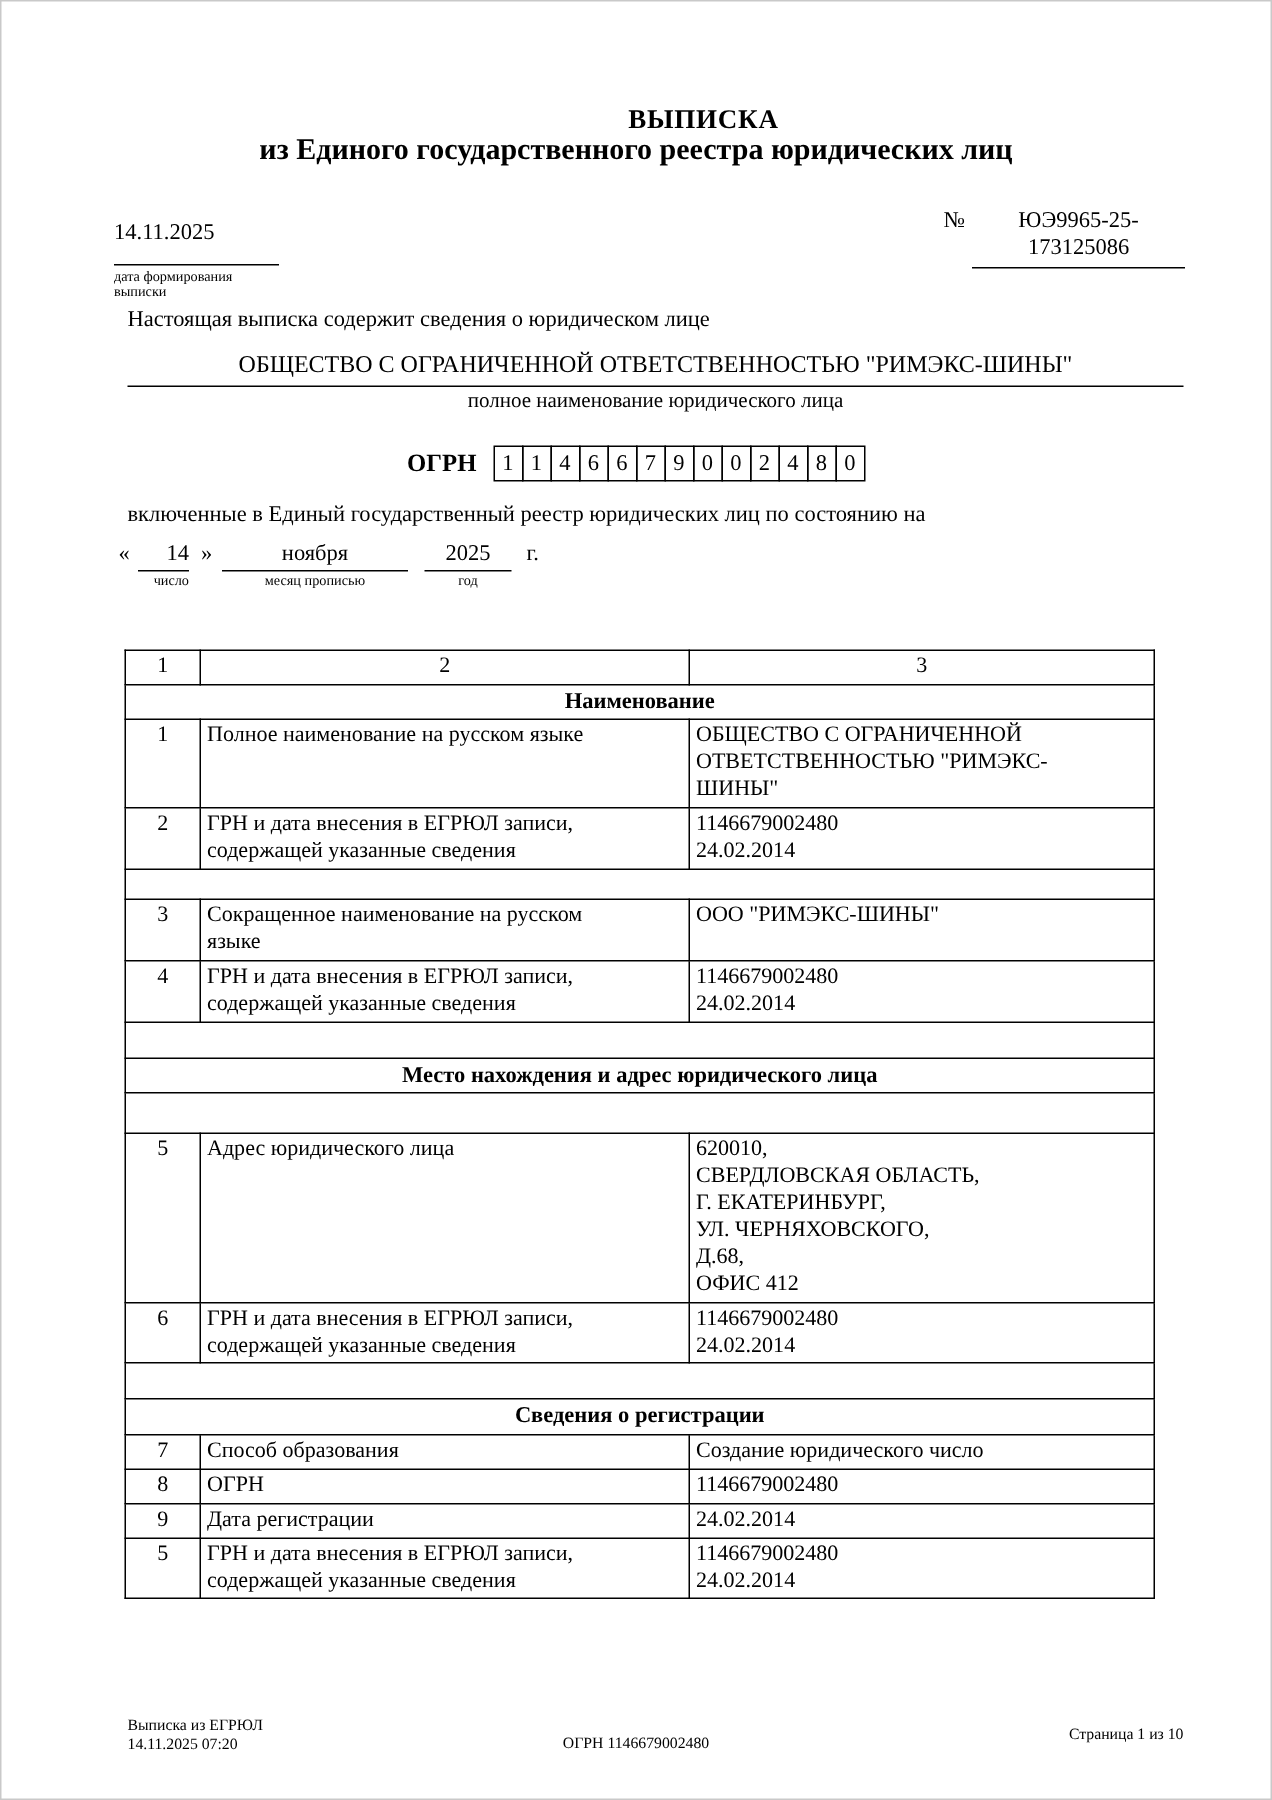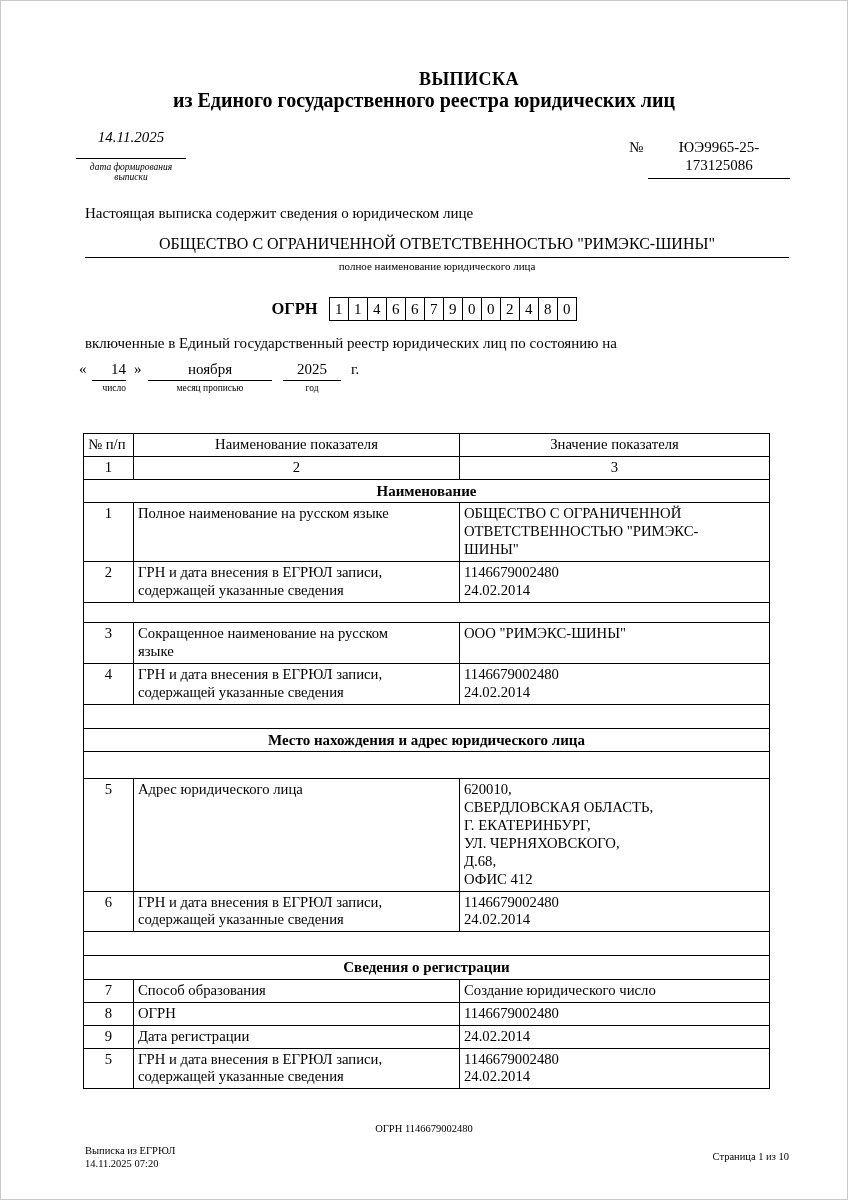--- a/index.html
+++ b/index.html
@@ -9,33 +9,33 @@
     background:#ffffff;
     border:1px solid #c9c9c9;
     box-sizing:border-box;
     font-family:"Liberation Serif","DejaVu Serif",serif;
     color:#000;
     overflow:hidden;
   }
   .doc-title{position:absolute;top:68px;left:0;width:100%;text-align:center;font-size:18px;font-weight:bold;letter-spacing:.5px;margin-left:45px;}
   .doc-subtitle{position:absolute;top:88px;left:0;width:100%;text-align:center;font-size:20px;font-weight:bold;}
 
-  .form-date-block{position:absolute;top:128px;left:75px;width:110px;text-align:center;font-style:italic;}
+  .form-date-block{position:absolute;top:146px;left:75px;width:110px;}
   .form-date-value{font-size:15px;padding-bottom:12px;border-bottom:1px solid #000;}
   .form-date-label{font-size:9.5px;padding-top:3px;}
 
   .num-sign{position:absolute;top:138px;left:628px;font-size:15px;}
   .num-block{position:absolute;top:138px;left:647px;width:142px;text-align:center;font-family:Liberation Serif, serif;}
   .num-value{font-size:15px;line-height:1.18;padding-bottom:4px;border-bottom:1px solid #000;white-space:pre-line;}
 
   .intro-line{position:absolute;top:204px;left:84px;font-size:15px;}
 
   .company-block{position:absolute;top:234px;left:84px;width:704px;text-align:center;}
   .company-name{font-size:16px;padding-bottom:4px;border-bottom:1px solid #000;}
-  .company-label{font-size:11px;padding-top:2px;}
+  .company-label{font-size:14px;padding-top:2px;}
 
   .ogrn-row{position:absolute;top:296px;left:0;width:100%;display:flex;justify-content:center;align-items:center;gap:11px;}
   .ogrn-label{font-size:16.5px;font-weight:bold;}
   .digit-boxes{display:flex;}
   .digit-boxes .digit{
     width:18px;height:22px;border:1px solid #000;margin-left:-1px;
     display:flex;align-items:center;justify-content:center;
     font-size:15px;
   }
   .digit-boxes .digit:first-child{margin-left:0;}
@@ -63,21 +63,21 @@
   td.hdr{text-align:center;}
   td.hdr-num{text-align:left;padding-left:2px;}
   td.colnum{text-align:center;}
   td.section{text-align:center;font-weight:bold;font-size:15px;padding:2px 4px;}
   td.spacer{padding:0;}
   td.num{text-align:center;}
   td.name{white-space:pre-line;}
   td.value{white-space:pre-line;}
 
   .footer-left{position:absolute;top:1143px;left:84px;font-size:10.5px;line-height:1.25;white-space:pre-line;}
-  .footer-center{position:absolute;top:1122px;left:50%;transform:translateX(-50%);font-size:10.5px;}
+  .footer-center{position:absolute;top:1156px;left:50%;transform:translateX(-50%);font-size:10.5px;}
   .footer-right{position:absolute;top:1150px;right:58px;font-size:10.5px;}
 </style>
 </head>
 <body>
 
 <div class="page">
 
   <div class="doc-title">ВЫПИСКА</div>
   <div class="doc-subtitle">из Единого государственного реестра юридических лиц</div>
 
@@ -137,25 +137,20 @@
   <span class="year-suffix" style="top:360px;left:350px;">г.</span>
 
   <table class="register">
     <colgroup>
       <col style="width:50px">
         <col style="width:326px">
         <col style="width:310px">
     </colgroup>
     <tbody>
       <tr>
-        <td class="hdr hdr-num">№ п/п</td>
-        <td class="hdr">Наименование показателя</td>
-        <td class="hdr">Значение показателя</td>
-      </tr>
-      <tr>
         <td class="colnum">1</td>
         <td class="colnum">2</td>
         <td class="colnum">3</td>
       </tr>
     <tr>
           <td colspan="3" class="section">Наименование</td>
         </tr>
         <tr>
           <td class="num">1</td>
           <td class="name">Полное наименование на русском языке</td>

